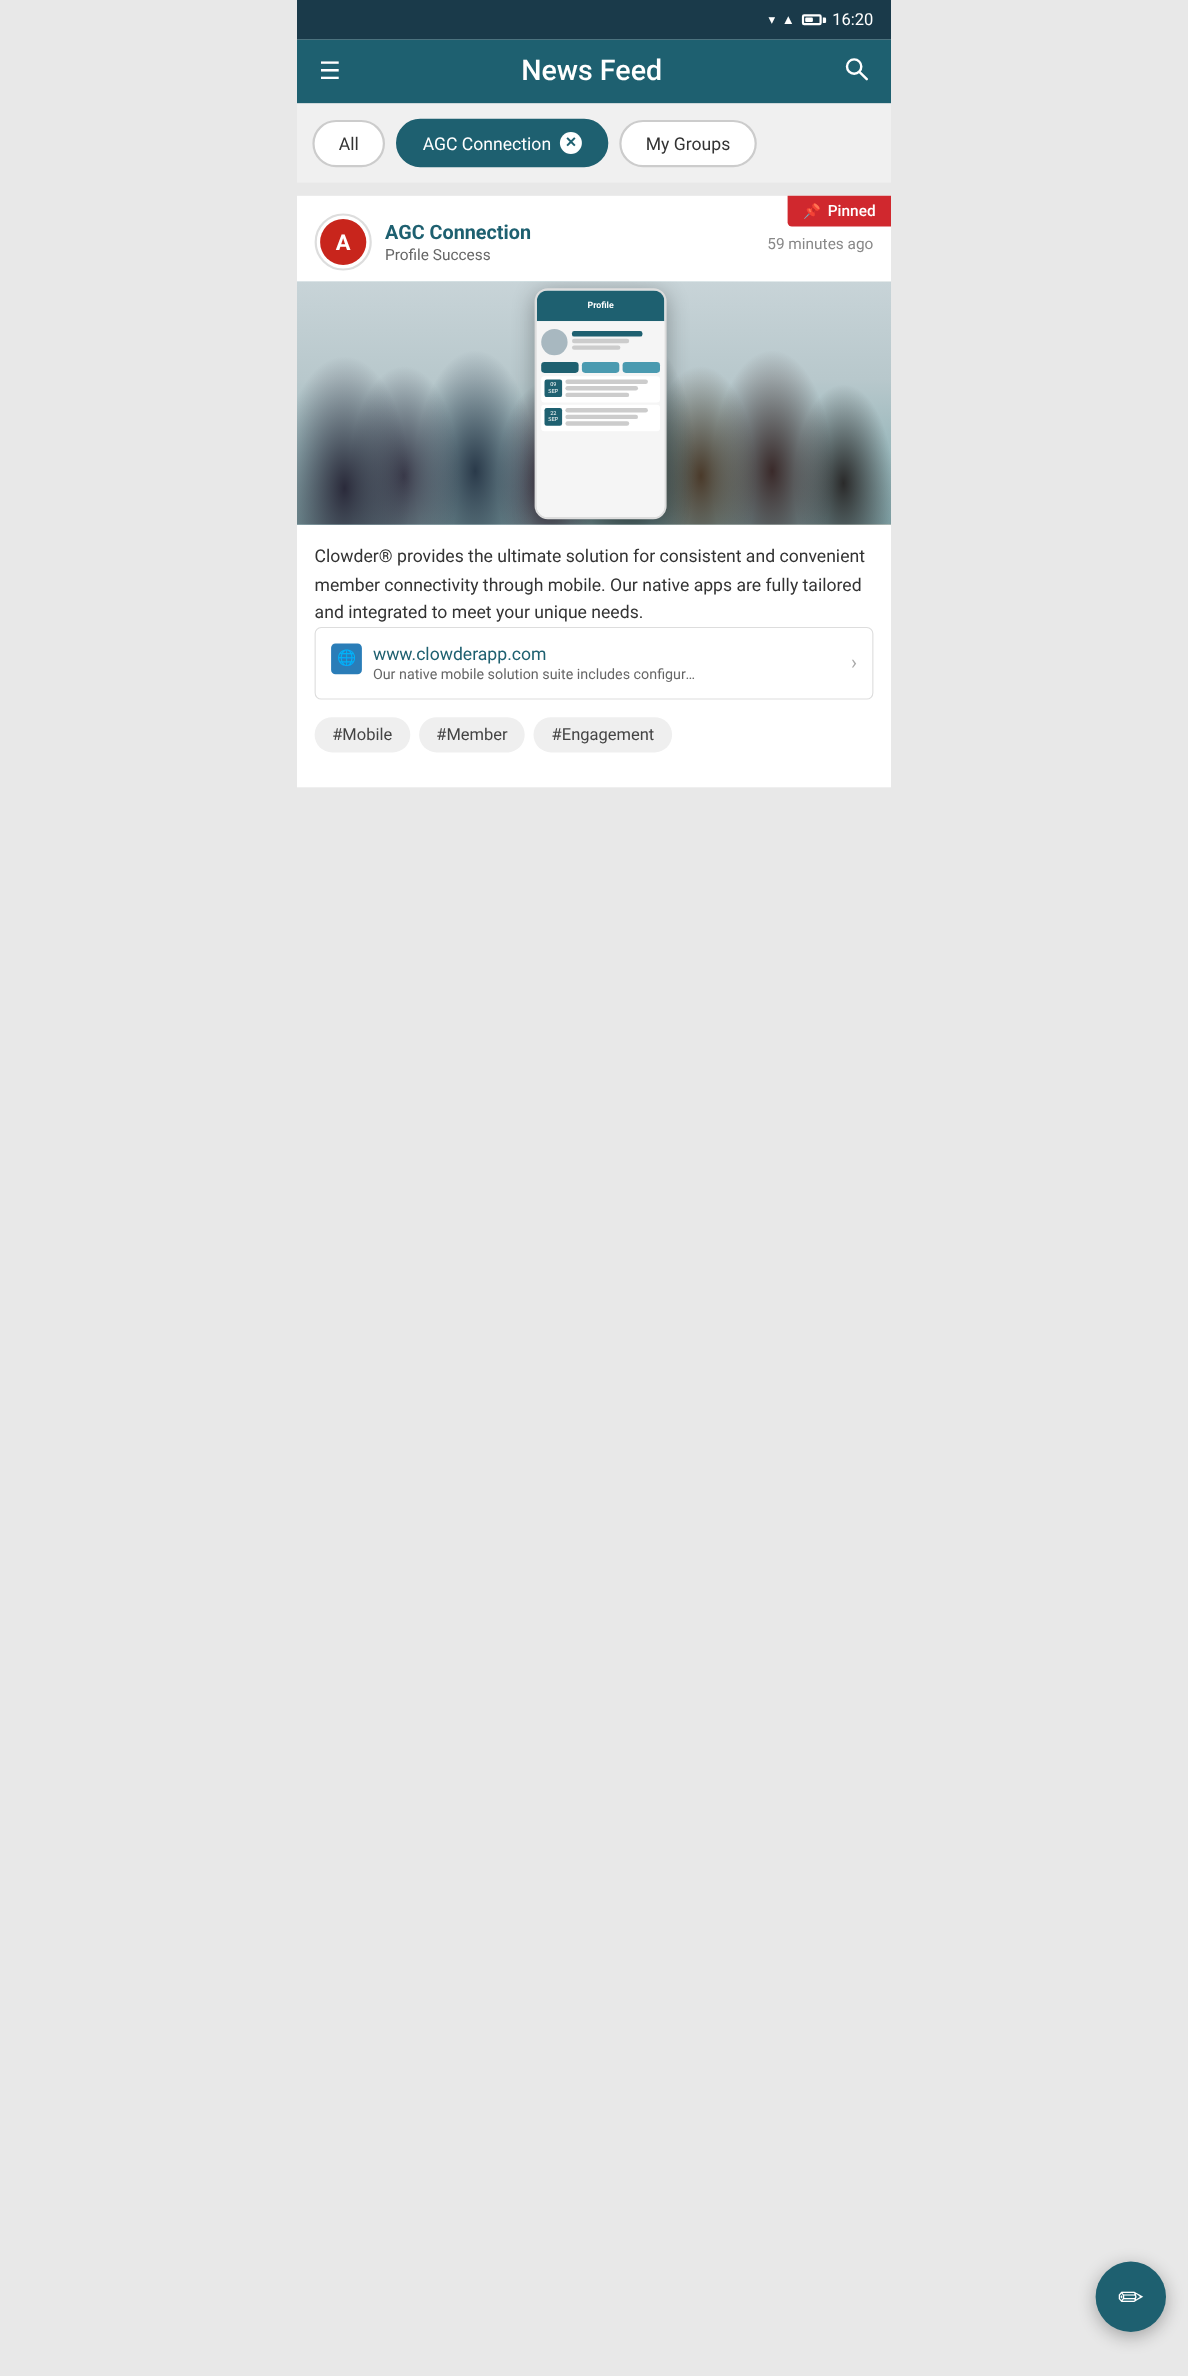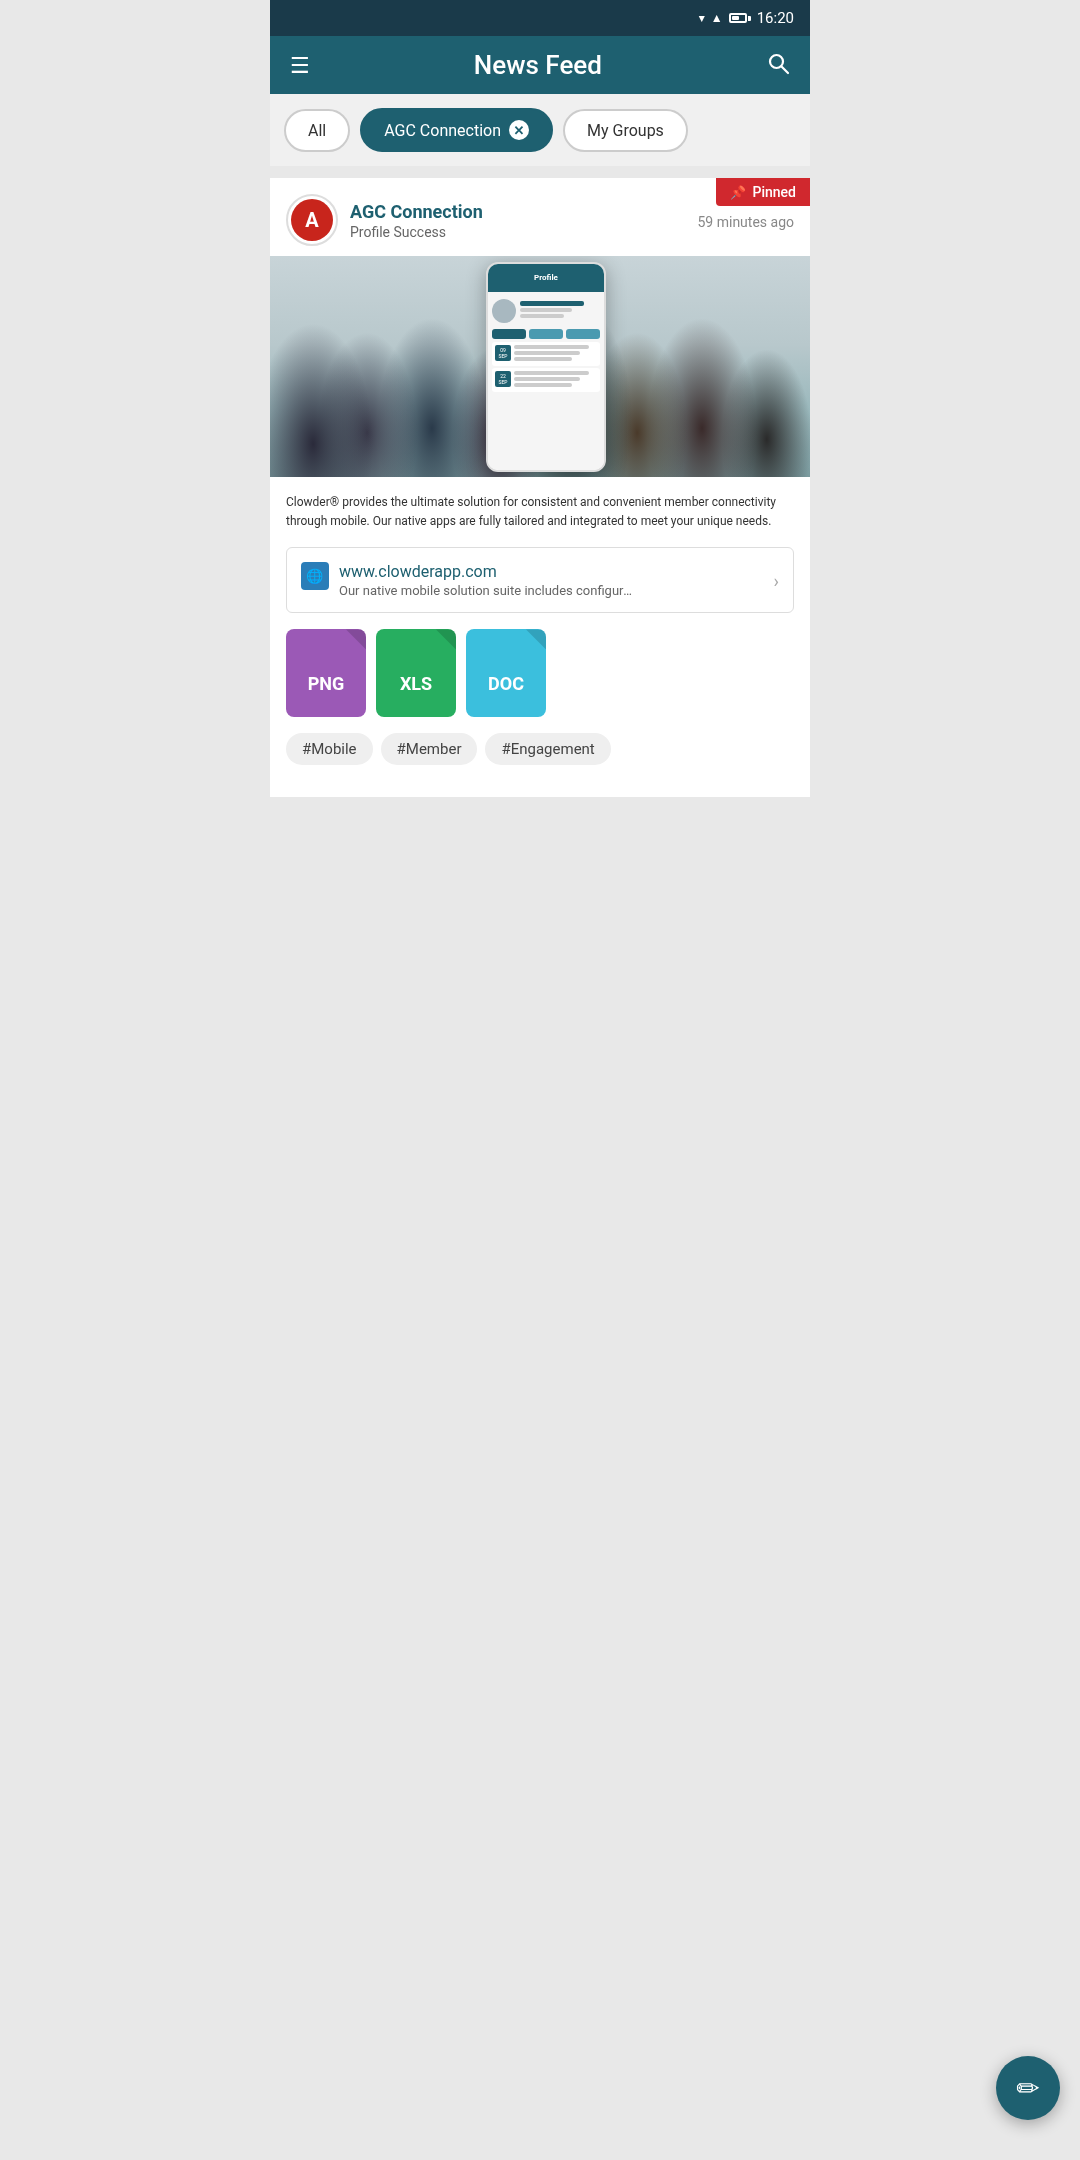--- a/index.html
+++ b/index.html
@@ -309,24 +309,23 @@
       padding: 16px;
     }
     .post-title {
       font-size: 20px;
       font-weight: 700;
       color: #222;
       margin-bottom: 10px;
       line-height: 1.3;
     }
     .post-text {
-      font-size: 12px;
+      font-size: 16px;
       color: #333;
       line-height: 1.6;
-      margin-bottom: 16px;
     }
 
     
     .link-preview {
       border: 1px solid #ddd;
       border-radius: 6px;
       padding: 14px 14px;
       display: flex;
       align-items: center;
       justify-content: space-between;
@@ -591,34 +590,20 @@
           <span class="link-icon-inner">🌐</span>
         </div>
         <div class="link-text-content">
           <div class="link-url">www.clowderapp.com</div>
           <div class="link-desc">Our native mobile solution suite includes configurati...</div>
         </div>
       </div>
       <span class="link-chevron">›</span>
     </div>
 
-    <div class="file-attachments">
-      <div class="file-badge file-badge-png">
-        <div class="file-badge-corner"></div>
-        <span class="file-badge-ext">PNG</span>
-      </div>
-      <div class="file-badge file-badge-xls">
-        <div class="file-badge-corner"></div>
-        <span class="file-badge-ext">XLS</span>
-      </div>
-      <div class="file-badge file-badge-doc">
-        <div class="file-badge-corner"></div>
-        <span class="file-badge-ext">DOC</span>
-      </div>
-    </div>
 
     <div class="hashtags">
       <span class="hashtag">#Mobile</span>
       <span class="hashtag">#Member</span>
       <span class="hashtag">#Engagement</span>
     </div>
   </div>
 
 
 </div>

